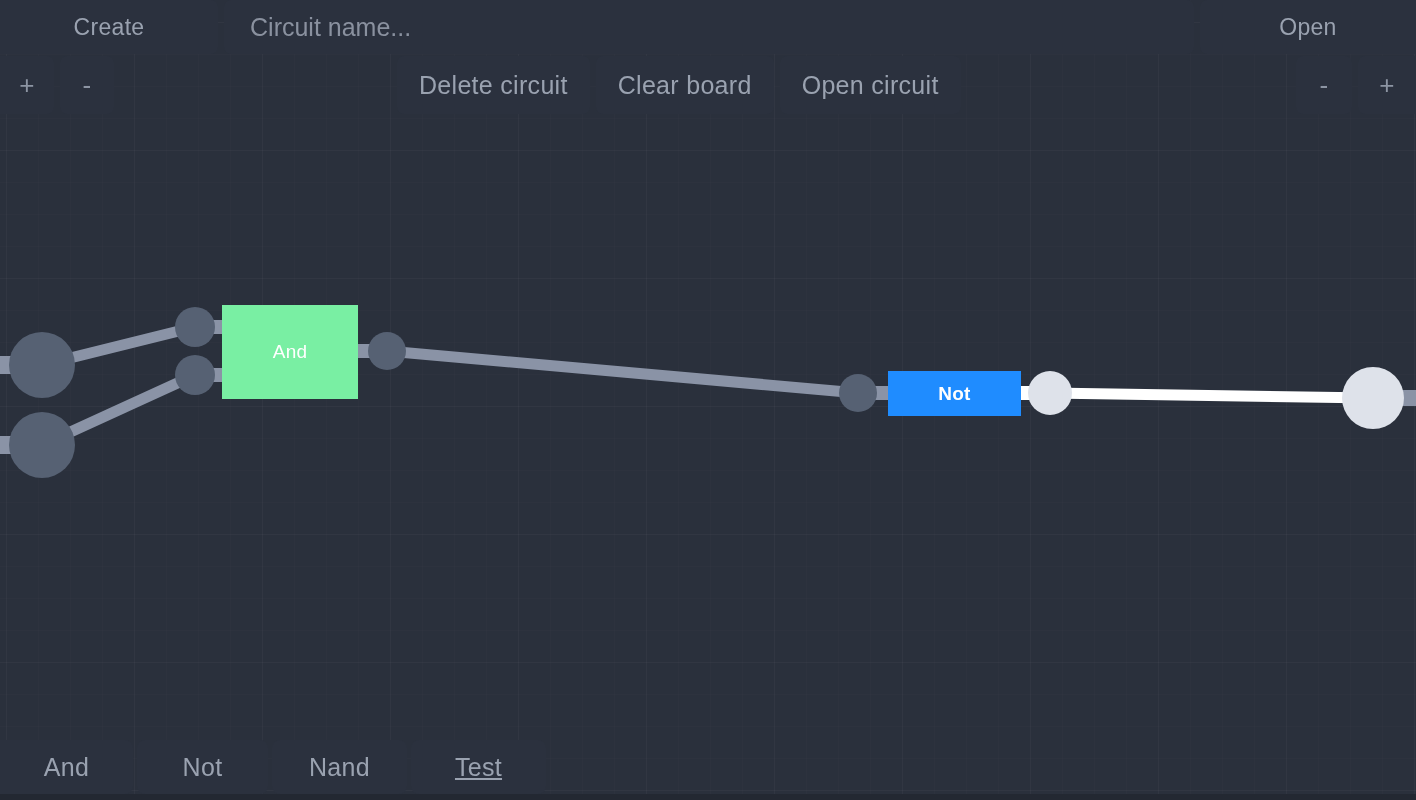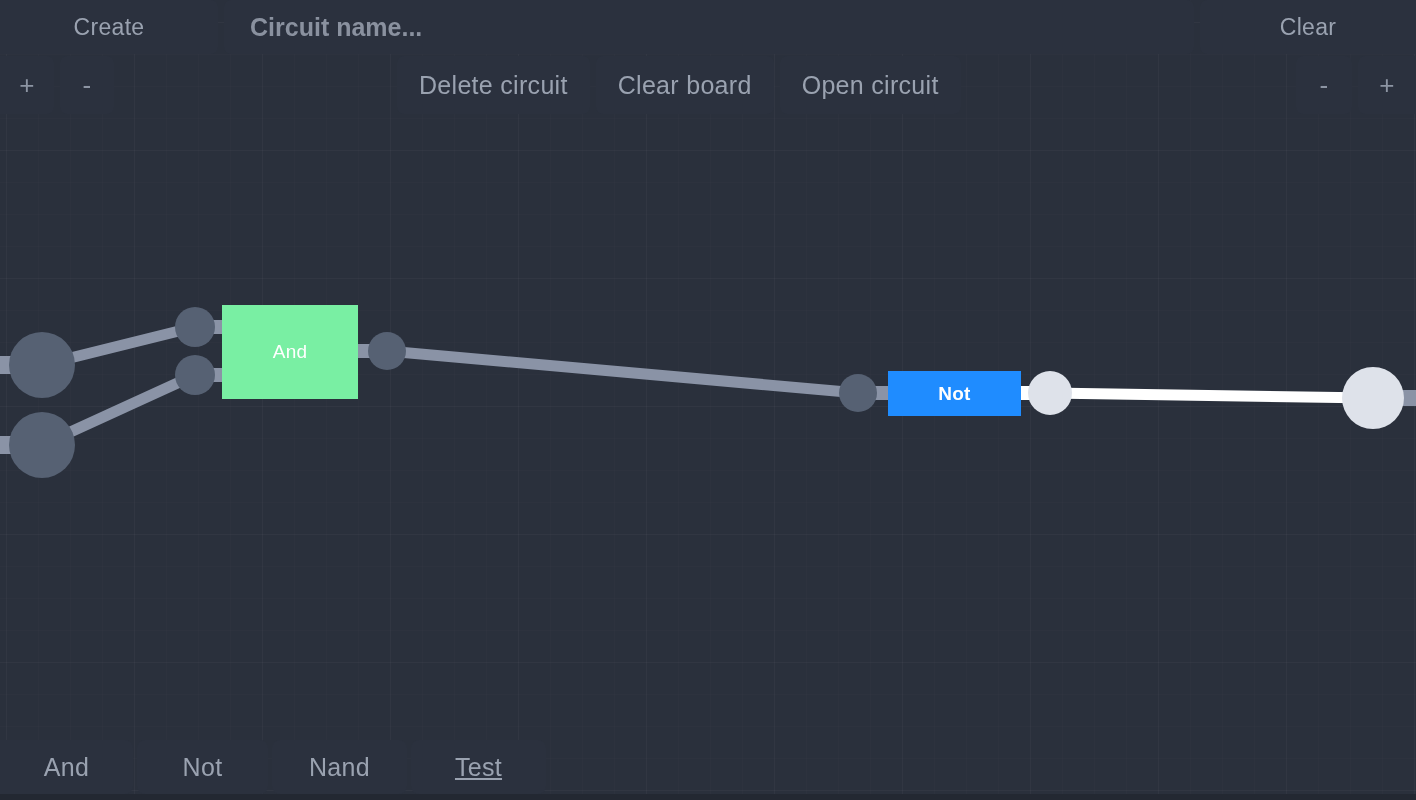--- a/index.html
+++ b/index.html
@@ -107,21 +107,20 @@
   #circuit-name-input {
     width: 974px; height: 54px;
     background: #2b313e;
     border: none;
     border-radius: 7px;
     color: #cfd4dd;
     font-family: "Liberation Sans", sans-serif;
     font-size: 25px;
     padding: 0 26px;
     outline: none;
-    font-weight: bold;
   }
   #circuit-name-input::placeholder { color: #8a919f; }
   #menu-button { width: 217px; height: 54px; border-radius: 7px 0 0 7px; }
 
   .row2-group { position: absolute; display: flex; gap: 6px; }
   #zoom-left-group { left: 0; top: 0; }
   #zoom-right-group { right: 0; top: 0; }
   #center-actions-group { left: 397px; top: 0; }
 
   .sq-btn {
@@ -213,21 +212,21 @@
     <div class="gate gate-not">
       <span>Not</span>
     </div>
   </div>
 
   <div class="topbar-row1">
     <button class="tb-btn" id="create-button">Create</button>
 
     <input id="circuit-name-input" type="text" placeholder="Circuit name..." style="">
 
-    <button class="tb-btn" id="menu-button">Clear</button>
+    <button class="tb-btn" id="menu-button">Open</button>
   </div>
 
   <div class="topbar-row2">
 
     <div class="row2-group" id="zoom-left-group">
       <button class="tb-btn sq-btn" id="zoom-in-left">+</button>
       <button class="tb-btn sq-btn" id="zoom-out-left">-</button>
     </div>
 
     <div class="row2-group" id="center-actions-group">

